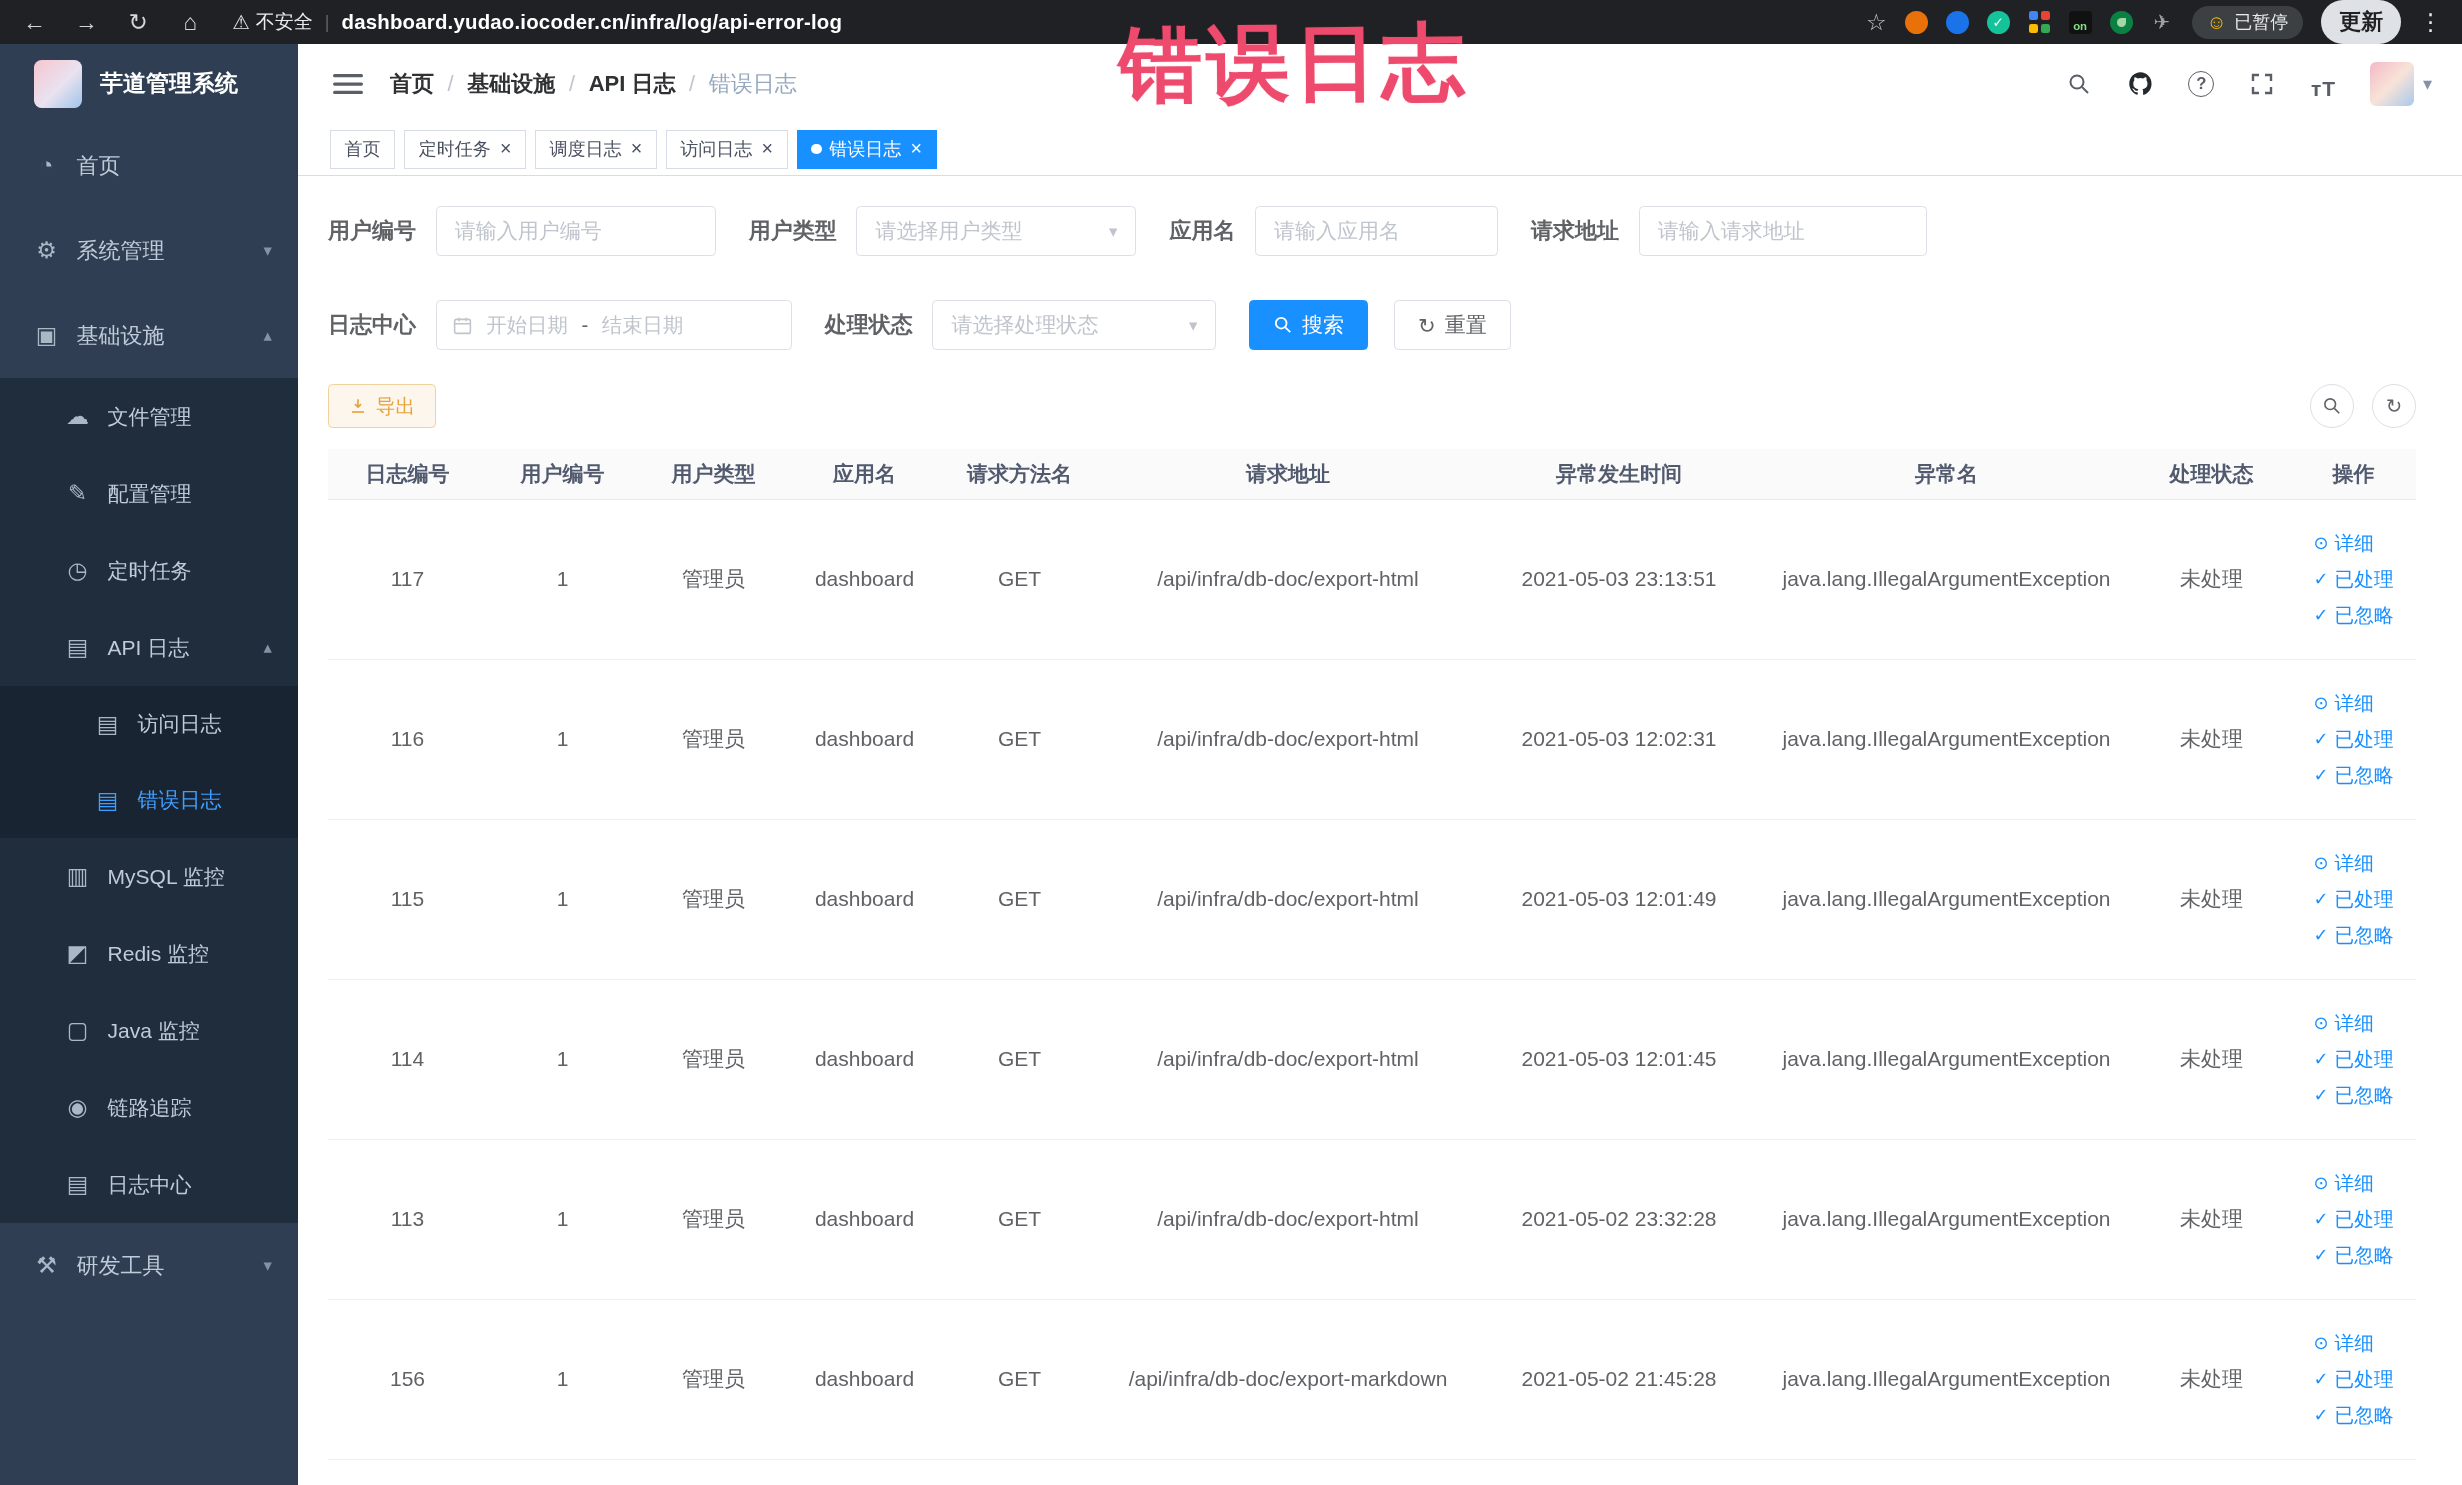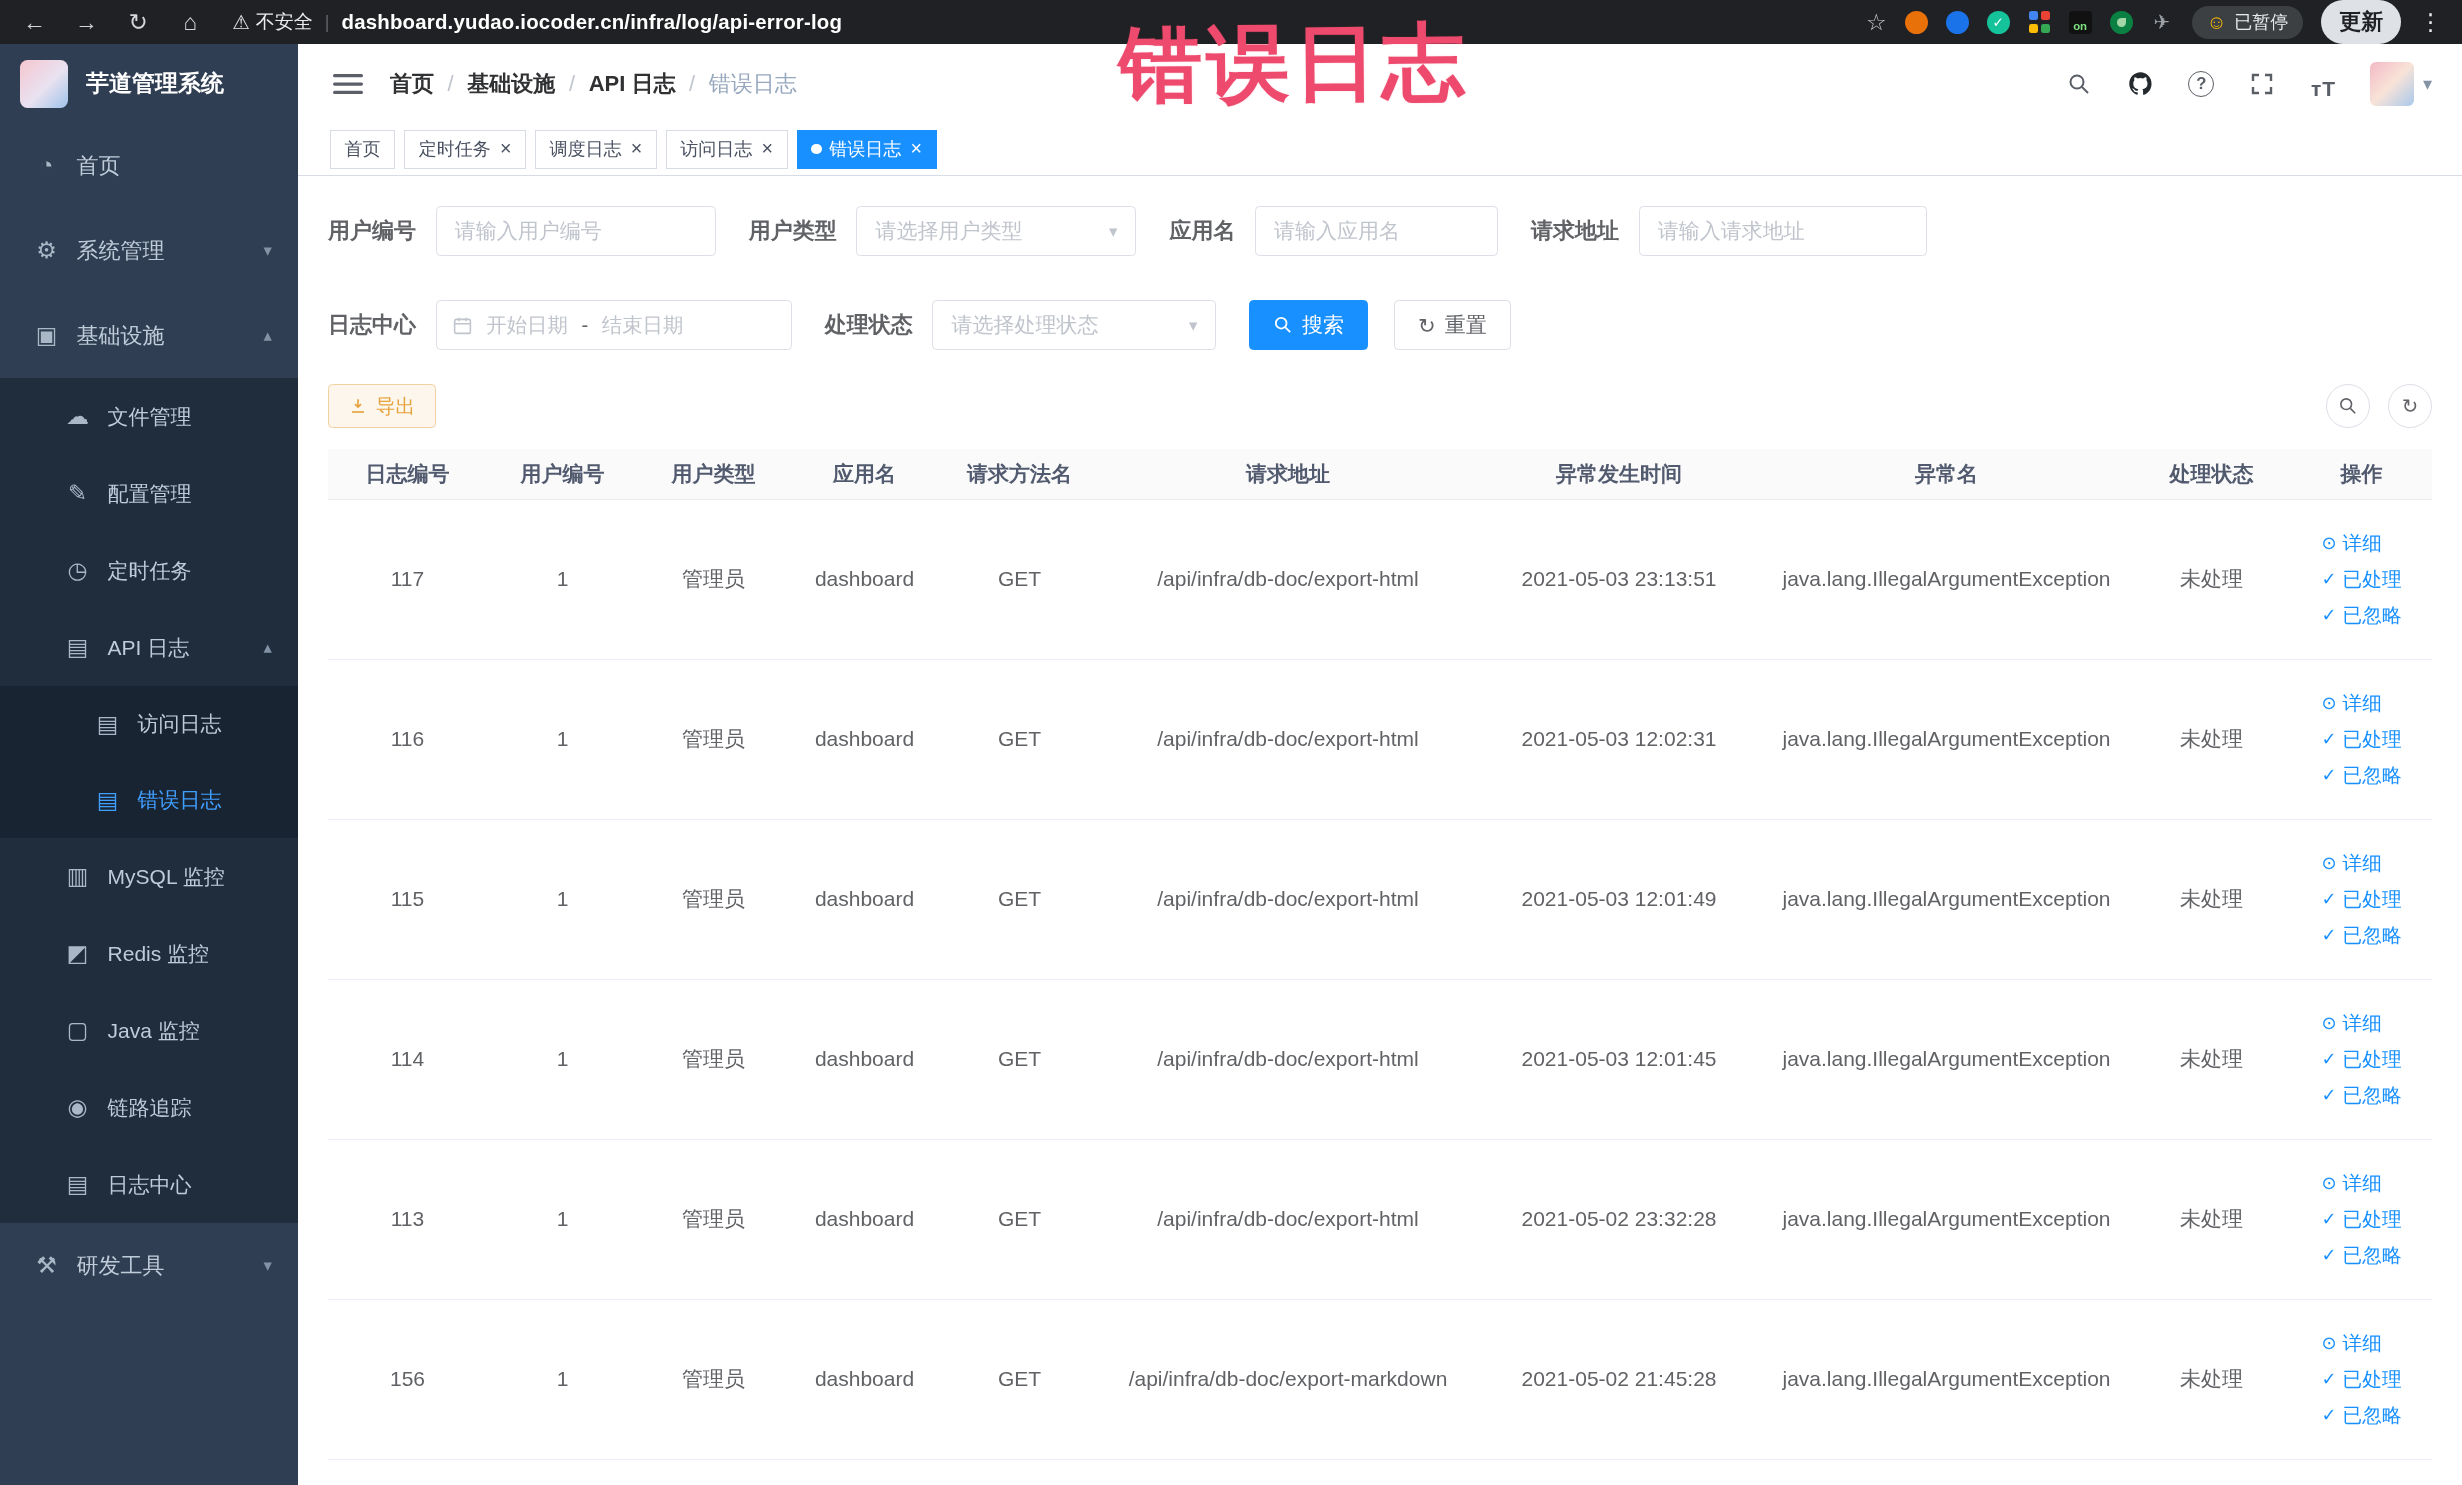--- a/index.html
+++ b/index.html
@@ -39,21 +39,21 @@
   .pill.paused { background: #3c4043; padding: 4.5px 15px; color: #e8eaed; font-size: 18px; }
   .pill.paused .smiley { color: #fbbc04; font-size: 19.7px; }
   .pill.update { background: #dee1e6; color: #202124; padding: 6.8px 18px; font-size: 22px; font-weight: 600; }
   .kebab { color: #e8eaed; font-size: 23px; cursor: pointer; }
 
   
   .app { display: flex; height: 1442px; }
 
   
   .sidebar { width: 298px; background: #2f3e52; color: #bfcbd9; flex-shrink: 0; display: flex; flex-direction: column; overflow: hidden; }
-  .logo-row { height: 79px; display: flex; align-items: center; padding-left: 20px; gap: 18px; cursor: pointer; }
+  .logo-row { height: 79px; display: flex; align-items: center; padding-left: 34px; gap: 18px; cursor: pointer; }
   .logo-img { width: 48px; height: 48px; border-radius: 7.6px; background: linear-gradient(135deg, #f6c6cf 0%, #e9e2f0 55%, #9fc3ea 100%); flex-shrink: 0; }
   .logo-title { color: #ffffff; font-weight: 700; font-size: 23px; white-space: nowrap; }
   .menu { flex: 1; font-size: 22px; }
   .menu-item { display: flex; align-items: center; height: 85px; padding: 0 26px 0 30px; cursor: pointer; white-space: nowrap; }
   .mi { width: 33px; margin-right: 13.6px; font-size: 23px; color: #a9b7c6; text-align: center; flex-shrink: 0; }
   .chev { margin-left: auto; font-size: 16.7px; color: #8492a6; }
   .submenu { background: #1f2d3d; }
   .submenu .menu-item { height: 77px; padding-left: 61px; font-size: 21px; }
   .subsubmenu { background: #182432; }
   .subsubmenu .menu-item { height: 76px; padding-left: 91px; font-size: 21px; }
@@ -79,21 +79,21 @@
   .caret { color: #8492a6; font-size: 18px; }
 
   
   .tabs-bar { height: 53px; border-bottom: 0.8px solid #d8dce5; box-shadow: 0 1.5px 4.5px rgba(0,0,0,.04); display: flex; align-items: center; padding: 0 15px 0 32px; gap: 9px; background: #fff; }
   .tag { height: 39px; padding: 0 13.6px; border: 0.8px solid #d8dce5; background: #fff; color: #495060; font-size: 18px; display: inline-flex; align-items: center; gap: 7.6px; cursor: pointer; white-space: nowrap; }
   .tag .dot { width: 10.6px; height: 10.6px; border-radius: 50%; background: #fff; display: inline-block; }
   .tag .close { font-size: 19.7px; line-height: 1; margin-left: 1.5px; }
   .tag.active { background: #1890ff; border-color: #1890ff; color: #fff; }
 
   
-  .content { flex: 1; padding: 30px 30px 0 30px; overflow: hidden; background: #fff; }
+  .content { flex: 1; padding: 30px 46px 0 30px; overflow: hidden; background: #fff; }
 
   .filter-row { display: flex; align-items: center; margin-bottom: 44px; flex-wrap: nowrap; }
   .fgroup { display: flex; align-items: center; margin-right: 33px; }
   .flabel { font-size: 22px; color: #606266; font-weight: 600; margin-right: 19.7px; white-space: nowrap; }
   .el-input, .el-select, .el-date {
     height: 50px; border: 0.8px solid #dcdfe6; border-radius: 4.5px; background: #fff;
     font-size: 21px; color: #606266; padding: 0 18px; outline: none;
   }
   .el-input { width: 280px; }
   .el-input::placeholder { color: #c0c4cc; }

